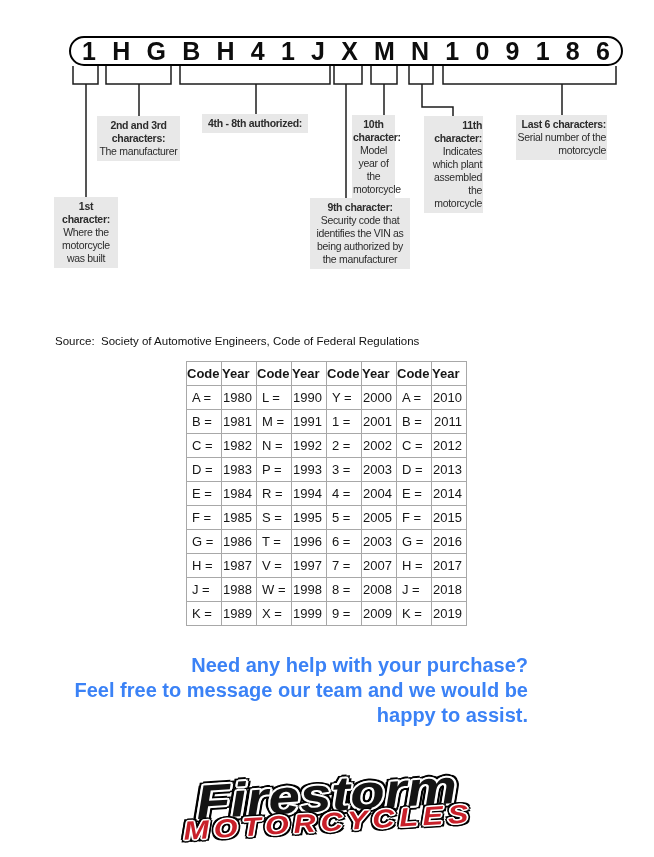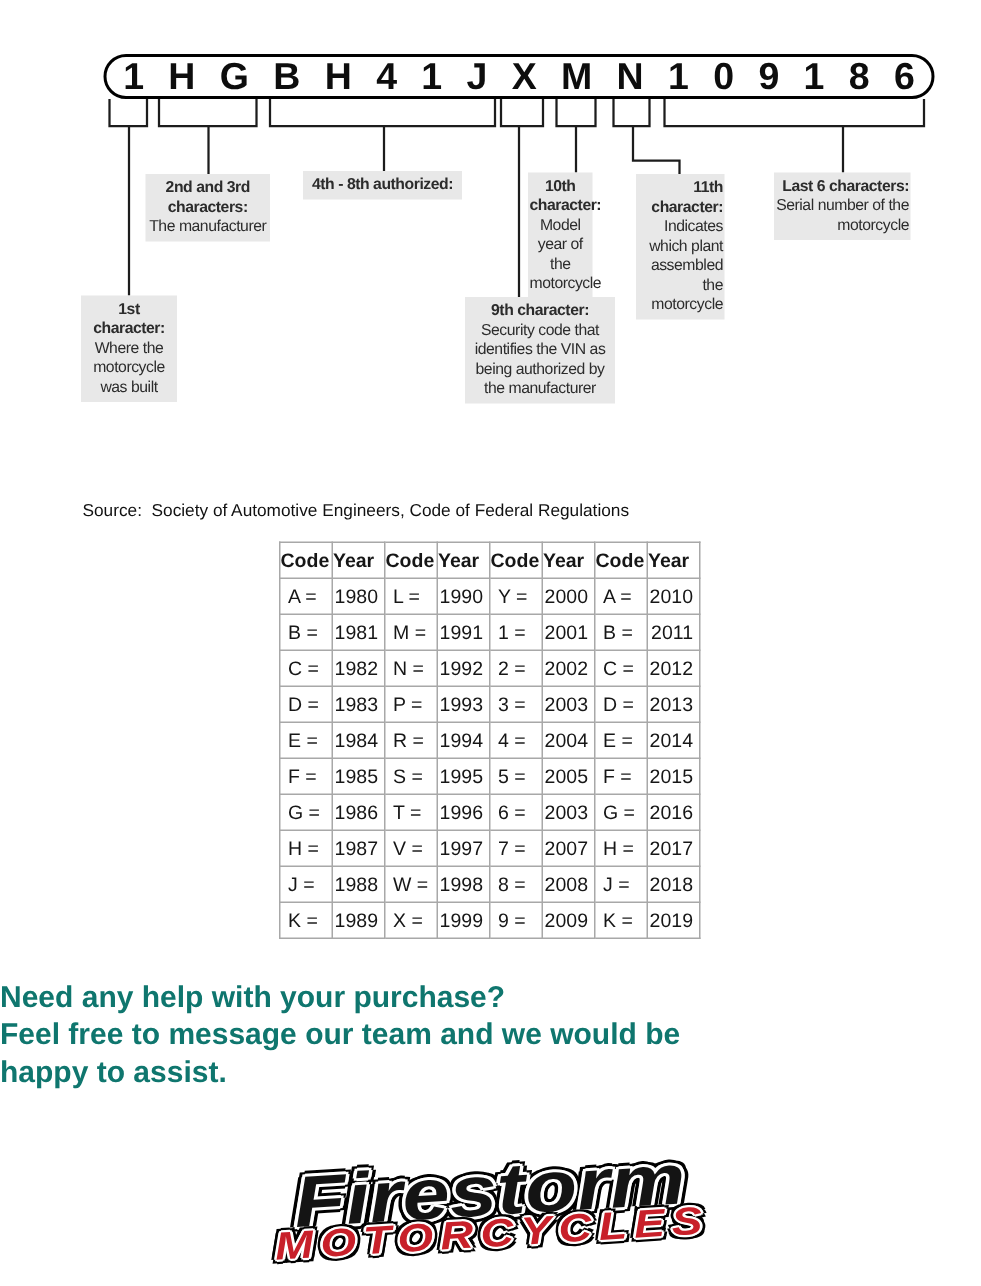--- a/index.html
+++ b/index.html
@@ -31,22 +31,22 @@
   .yt{position:absolute;left:186px;top:361px;border-collapse:collapse;color:#161616;}
   .yt th,.yt td{
     box-sizing:border-box;border:1px solid #a8a8a8;width:35px;height:24px;
     font-size:13px;padding:0;background:#fff;
   }
   .yt th{font-weight:bold;text-align:left;}
   .yt td.code{text-align:left;padding-left:5px;}
   .yt td.year{text-align:right;padding-right:4px;}
   
   .help{
-    position:absolute;left:0;top:653px;width:528px;text-align:left;
-    font-weight:bold;font-size:20px;line-height:25px;color:#0f766e;white-space:pre-line;
+    position:absolute;left:0;top:653px;width:528px;text-align:right;
+    font-weight:bold;font-size:20px;line-height:25px;color:#3b82f6;white-space:pre-line;
   }
   
   .logo{
     position:absolute;left:0;top:773px;width:654px;text-align:center;
     transform:rotate(-3.5deg) scaleX(1.18);transform-origin:50% 50%;
   }
   .logo-main{
     font-size:48px;line-height:44px;font-weight:bold;font-style:italic;
     letter-spacing:0;
     text-shadow:

